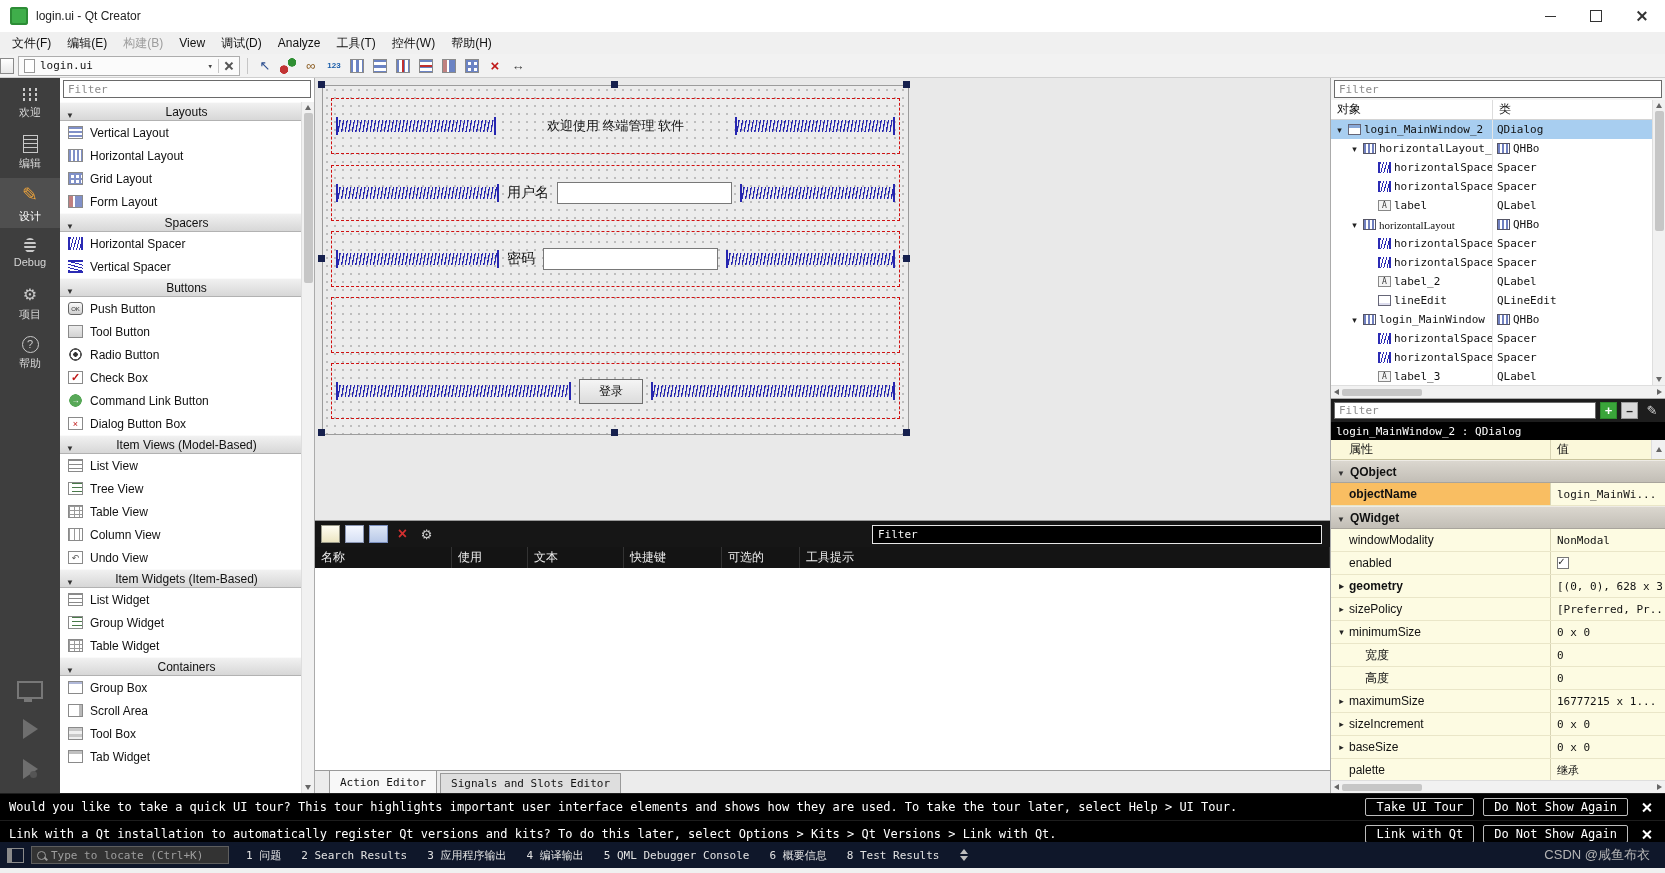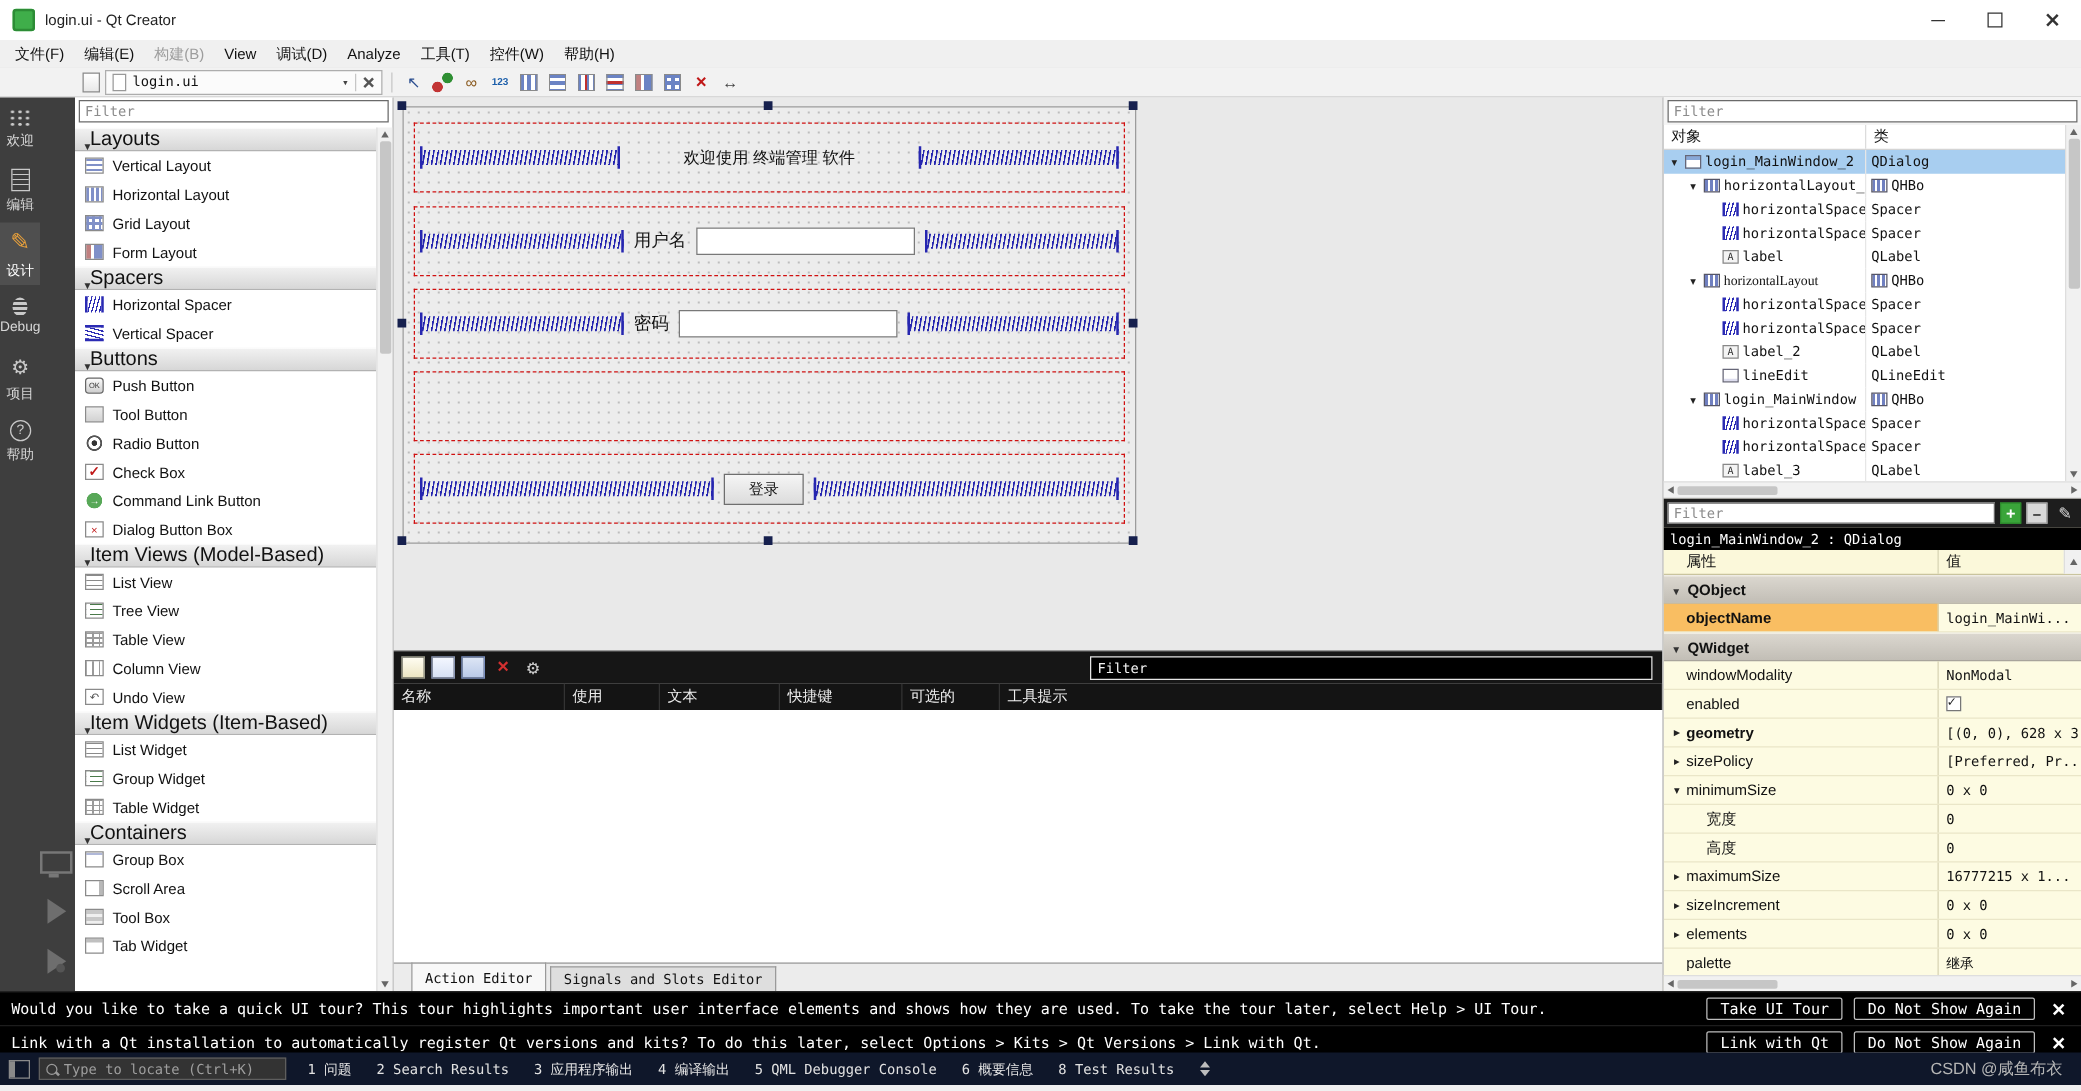--- a/index.html
+++ b/index.html
@@ -18,21 +18,21 @@
   .icon-close{position:relative;width:12px;height:12px;}
   .icon-close::before,.icon-close::after{content:"";position:absolute;left:5px;top:0;width:1.5px;height:12px;background:#333;}
   .icon-close::before{transform:rotate(45deg);}.icon-close::after{transform:rotate(-45deg);}
 
   
   .menubar{position:absolute;left:0;top:32px;right:0;height:22px;background:#f0f0f0;border-bottom:1px solid #e0e0e0;display:flex;align-items:center;padding-left:4px;}
   .menu-item{padding:2px 8px;}
   .menu-item.disabled{color:#9d9d9d;}
 
   
-  .designer-toolbar{position:absolute;left:0;top:54px;right:0;height:24px;background:#f2f2f2;border-bottom:1px solid #cfcfcf;display:flex;align-items:center;gap:4px;padding-left:66px;box-sizing:border-box;}
+  .designer-toolbar{position:absolute;left:0;top:54px;right:0;height:24px;background:#f2f2f2;border-bottom:1px solid #cfcfcf;display:flex;align-items:center;gap:4px;box-sizing:border-box;}
   .doc-icon{width:12px;height:14px;border:1px solid #8a8a8a;background:linear-gradient(#fff,#e8e8e8);flex:none;}
   .file-selector{width:222px;height:20px;border:1px solid #adadad;background:#fbfbfb;display:flex;align-items:center;gap:5px;padding:0 5px;box-sizing:border-box;font-family:"DejaVu Sans Mono",monospace;font-size:11px;}
   .fs-doc{width:9px;height:12px;border:1px solid #999;background:#fff;flex:none;}
   .fs-caret{margin-left:auto;}
   .fs-caret::before{content:"▾";font-size:9px;color:#444;}
   .fs-sep{width:1px;height:14px;background:#c6c6c6;}
   .fs-close{position:relative;width:10px;height:10px;}
   .fs-close::before,.fs-close::after{content:"";position:absolute;left:4px;top:0;width:1.5px;height:10px;background:#555;}
   .fs-close::before{transform:rotate(45deg);}.fs-close::after{transform:rotate(-45deg);}
   .tb-sep{width:1px;height:16px;background:#c6c6c6;margin:0 3px;}
@@ -46,21 +46,21 @@
   .tbi-lay-out-horizontally{background-image:repeating-linear-gradient(to right,#6b83c4 0 3px,#fff 3px 6px);}
   .tbi-lay-out-vertically{background-image:repeating-linear-gradient(to bottom,#6b83c4 0 3px,#fff 3px 6px);}
   .tbi-lay-out-splitter-horizontal{background-image:linear-gradient(to right,transparent 0 6px,#c03030 6px 8px,transparent 8px),repeating-linear-gradient(to right,#6b83c4 0 3px,#fff 3px 6px);}
   .tbi-lay-out-splitter-vertical{background-image:linear-gradient(to bottom,transparent 0 6px,#c03030 6px 8px,transparent 8px),repeating-linear-gradient(to bottom,#6b83c4 0 3px,#fff 3px 6px);}
   .tbi-lay-out-form{background-image:linear-gradient(to right,#c08080 0 5px,#fff 5px 7px,#6b83c4 7px);}
   .tbi-lay-out-grid{background-image:repeating-linear-gradient(to right,#6b83c4 0 3px,transparent 3px 6px),repeating-linear-gradient(to bottom,#6b83c4 0 3px,#fff 3px 6px);}
   .tbi-break-layout::before{content:"×";color:#c01818;font-weight:bold;font-size:15px;}
   .tbi-adjust-size::before{content:"↔";font-size:13px;color:#444;}
 
   
-  .activitybar{position:absolute;left:0;top:78px;width:60px;bottom:80px;background:#3e3e3e;display:flex;}
+  .activitybar{position:absolute;left:0;top:78px;width:60px;bottom:80px;background:#3e3e3e;display:flex;flex-direction:column;}
   .act-item{height:50px;display:flex;flex-direction:column;align-items:center;justify-content:center;gap:3px;color:#d6d6d6;font-size:11px;flex:none;}
   .act-item.active{background:#4f4f4f;color:#fff;}
   .ai{display:flex;align-items:center;justify-content:center;}
   .ai-welcome{width:18px;height:15px;background-image:radial-gradient(#c9c9c9 1.3px,transparent 1.5px);background-size:6px 5px;}
   .ai-edit{width:13px;height:16px;border:1px solid #c9c9c9;background:linear-gradient(transparent 0 3px,#c9c9c9 3px 4px,transparent 4px 7px,#c9c9c9 7px 8px,transparent 8px 11px,#c9c9c9 11px 12px,transparent 12px);}
   .ai-design::before{content:"✎";color:#e9a13b;font-size:19px;}
   .ai-debug{width:12px;height:15px;border-radius:50%;background:repeating-linear-gradient(to bottom,#c9c9c9 0 2px,#3e3e3e 2px 4px);}
   .ai-projects::before{content:"⚙";color:#c9c9c9;font-size:16px;}
   .ai-help{width:15px;height:15px;border-radius:50%;border:1.5px solid #c9c9c9;color:#c9c9c9;font-size:11px;}
   .ai-help::before{content:"?";}
@@ -71,21 +71,21 @@
   .abi-run{width:0;height:0;border-left:15px solid #6e6e6e;border-top:10px solid transparent;border-bottom:10px solid transparent;}
   .abi-debug-run{width:0;height:0;border-left:15px solid #6e6e6e;border-top:10px solid transparent;border-bottom:10px solid transparent;position:relative;}
   .abi-debug-run::after{content:"";position:absolute;left:-8px;top:2px;width:7px;height:7px;border-radius:50%;background:#555;}
 
   
   .widgetbox{position:absolute;left:60px;top:78px;width:255px;bottom:80px;background:#fff;border-right:1px solid #ababab;box-sizing:border-box;overflow:hidden;}
   .wb-filter{padding:2px 3px;}
   .filter-input{width:100%;height:18px;border:1px solid #6a6a6a;box-sizing:border-box;padding:0 4px;font:11px "DejaVu Sans Mono",monospace;color:#333;background:#fff;}
   .filter-input::placeholder{color:#8c8c8c;}
   .wb-list{position:absolute;left:0;top:24px;right:13px;bottom:0;overflow:hidden;}
-  .wb-cat{height:19px;background:linear-gradient(#f1f1f1,#d7d7d7);border-top:1px solid #fafafa;border-bottom:1px solid #b2b2b2;display:flex;align-items:center;justify-content:flex-start;position:relative;font-size:16px;box-sizing:border-box;padding-left:12px;}
+  .wb-cat{height:19px;background:linear-gradient(#f1f1f1,#d7d7d7);border-top:1px solid #fafafa;border-bottom:1px solid #b2b2b2;display:flex;align-items:center;justify-content:center;position:relative;font-size:12px;box-sizing:border-box;padding-left:12px;}
   .chev::before{content:"▼";font-size:8px;color:#333;}
   .wb-cat .chev{position:absolute;left:6px;top:4px;}
   .wb-item{height:23px;display:flex;align-items:center;gap:7px;padding-left:8px;font-size:12px;}
   .wb-icon{width:15px;height:13px;border:1px solid #8a8a8a;background:#fff;flex:none;box-sizing:border-box;display:flex;align-items:center;justify-content:center;}
   .wb-i-vertical-layout{background:repeating-linear-gradient(to bottom,#8090c8 0 2px,#fff 2px 4px);}
   .wb-i-horizontal-layout{background:repeating-linear-gradient(to right,#8090c8 0 2px,#fff 2px 4px);}
   .wb-i-grid-layout{background:repeating-linear-gradient(to right,#8090c8 0 2px,transparent 2px 5px),repeating-linear-gradient(to bottom,#8090c8 0 2px,#fff 2px 5px);}
   .wb-i-form-layout{background:linear-gradient(to right,#c08080 0 4px,#fff 4px 6px,#8090c8 6px);}
   .wb-i-horizontal-spacer{border:none;border-left:2px solid #2b2bb4;border-right:2px solid #2b2bb4;background:repeating-linear-gradient(105deg,#2b2bb4 0 1px,transparent 1px 3px);}
   .wb-i-vertical-spacer{border:none;border-top:2px solid #2b2bb4;border-bottom:2px solid #2b2bb4;background:repeating-linear-gradient(15deg,#2b2bb4 0 1px,transparent 1px 3px);}
@@ -796,21 +796,21 @@
               <span class="tree-arrow col"></span>
               <span>sizeIncrement</span>
             </div>
             <div class="pe-vcell">
               <span>0 x 0</span>
             </div>
           </div>
           <div class="pe-row">
             <div class="pe-lcell" style="padding-left: 5px;">
               <span class="tree-arrow col"></span>
-              <span>elements</span>
+              <span>baseSize</span>
             </div>
             <div class="pe-vcell">
               <span>0 x 0</span>
             </div>
           </div>
           <div class="pe-row">
             <div class="pe-lcell" style="padding-left: 5px;">
               <span class="tree-arrow "></span>
               <span>palette</span>
             </div>

